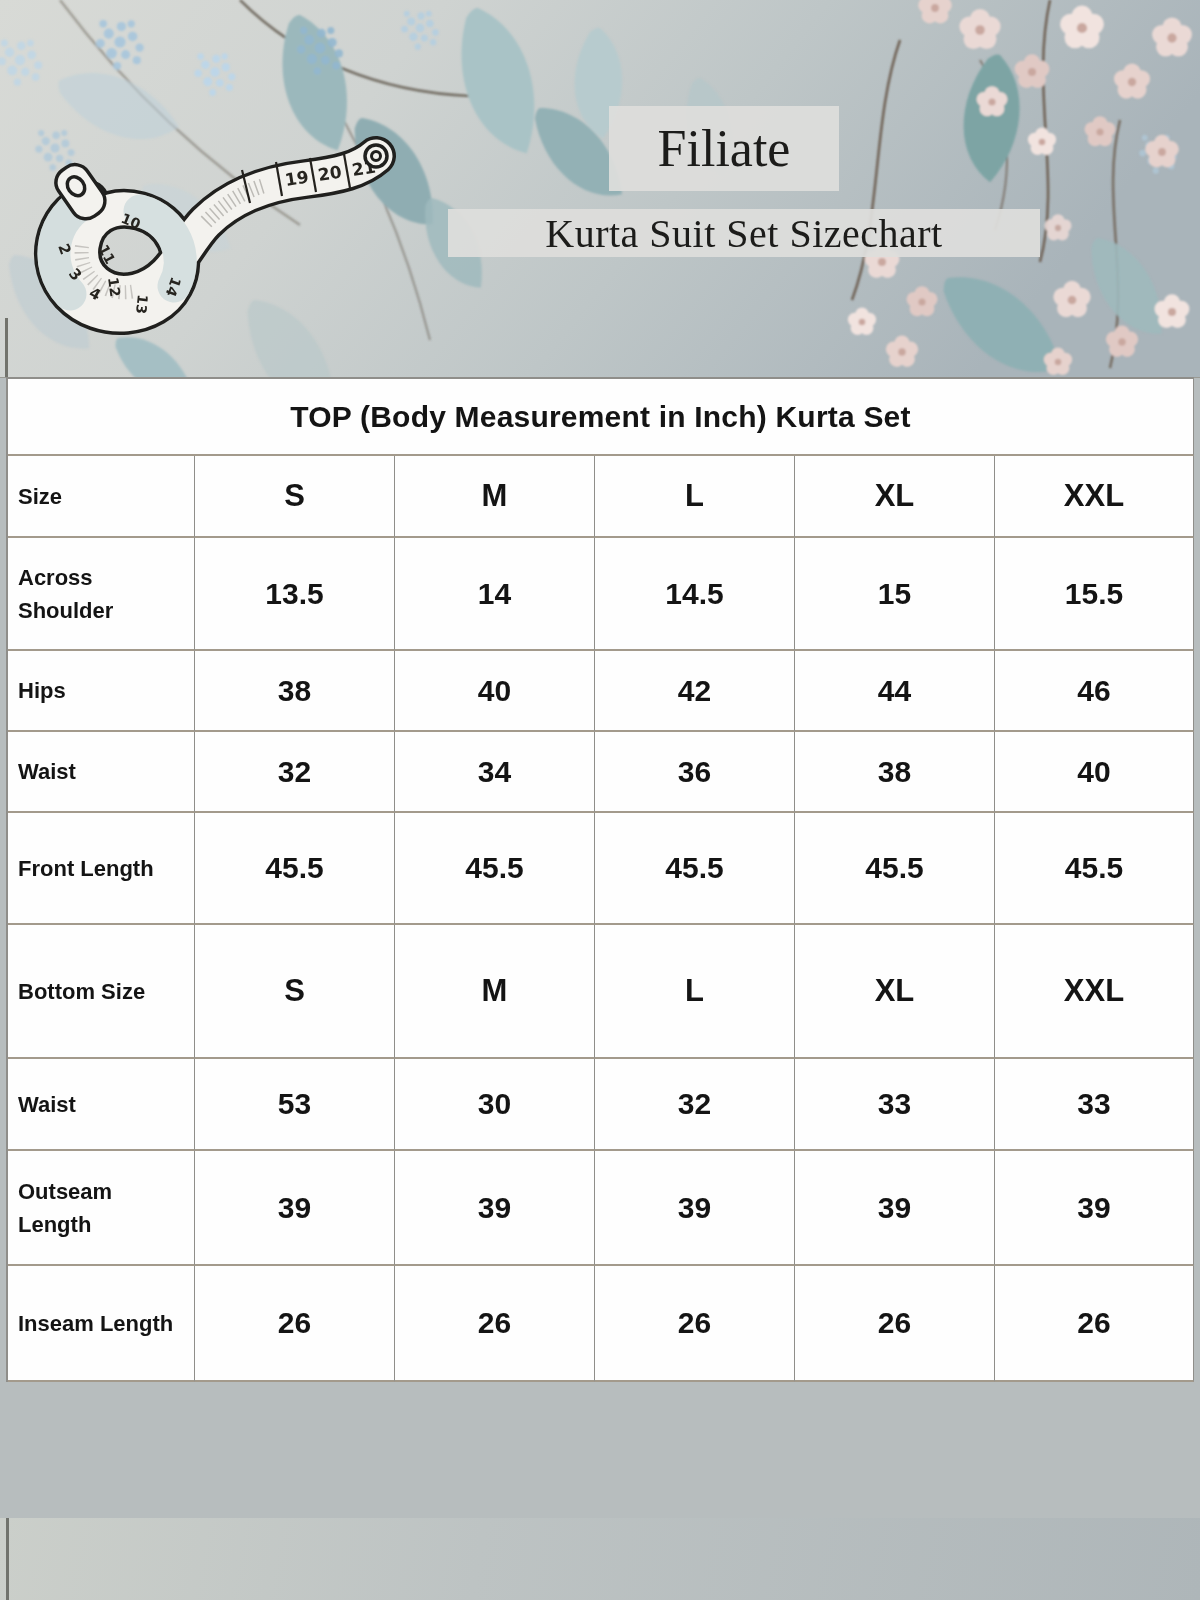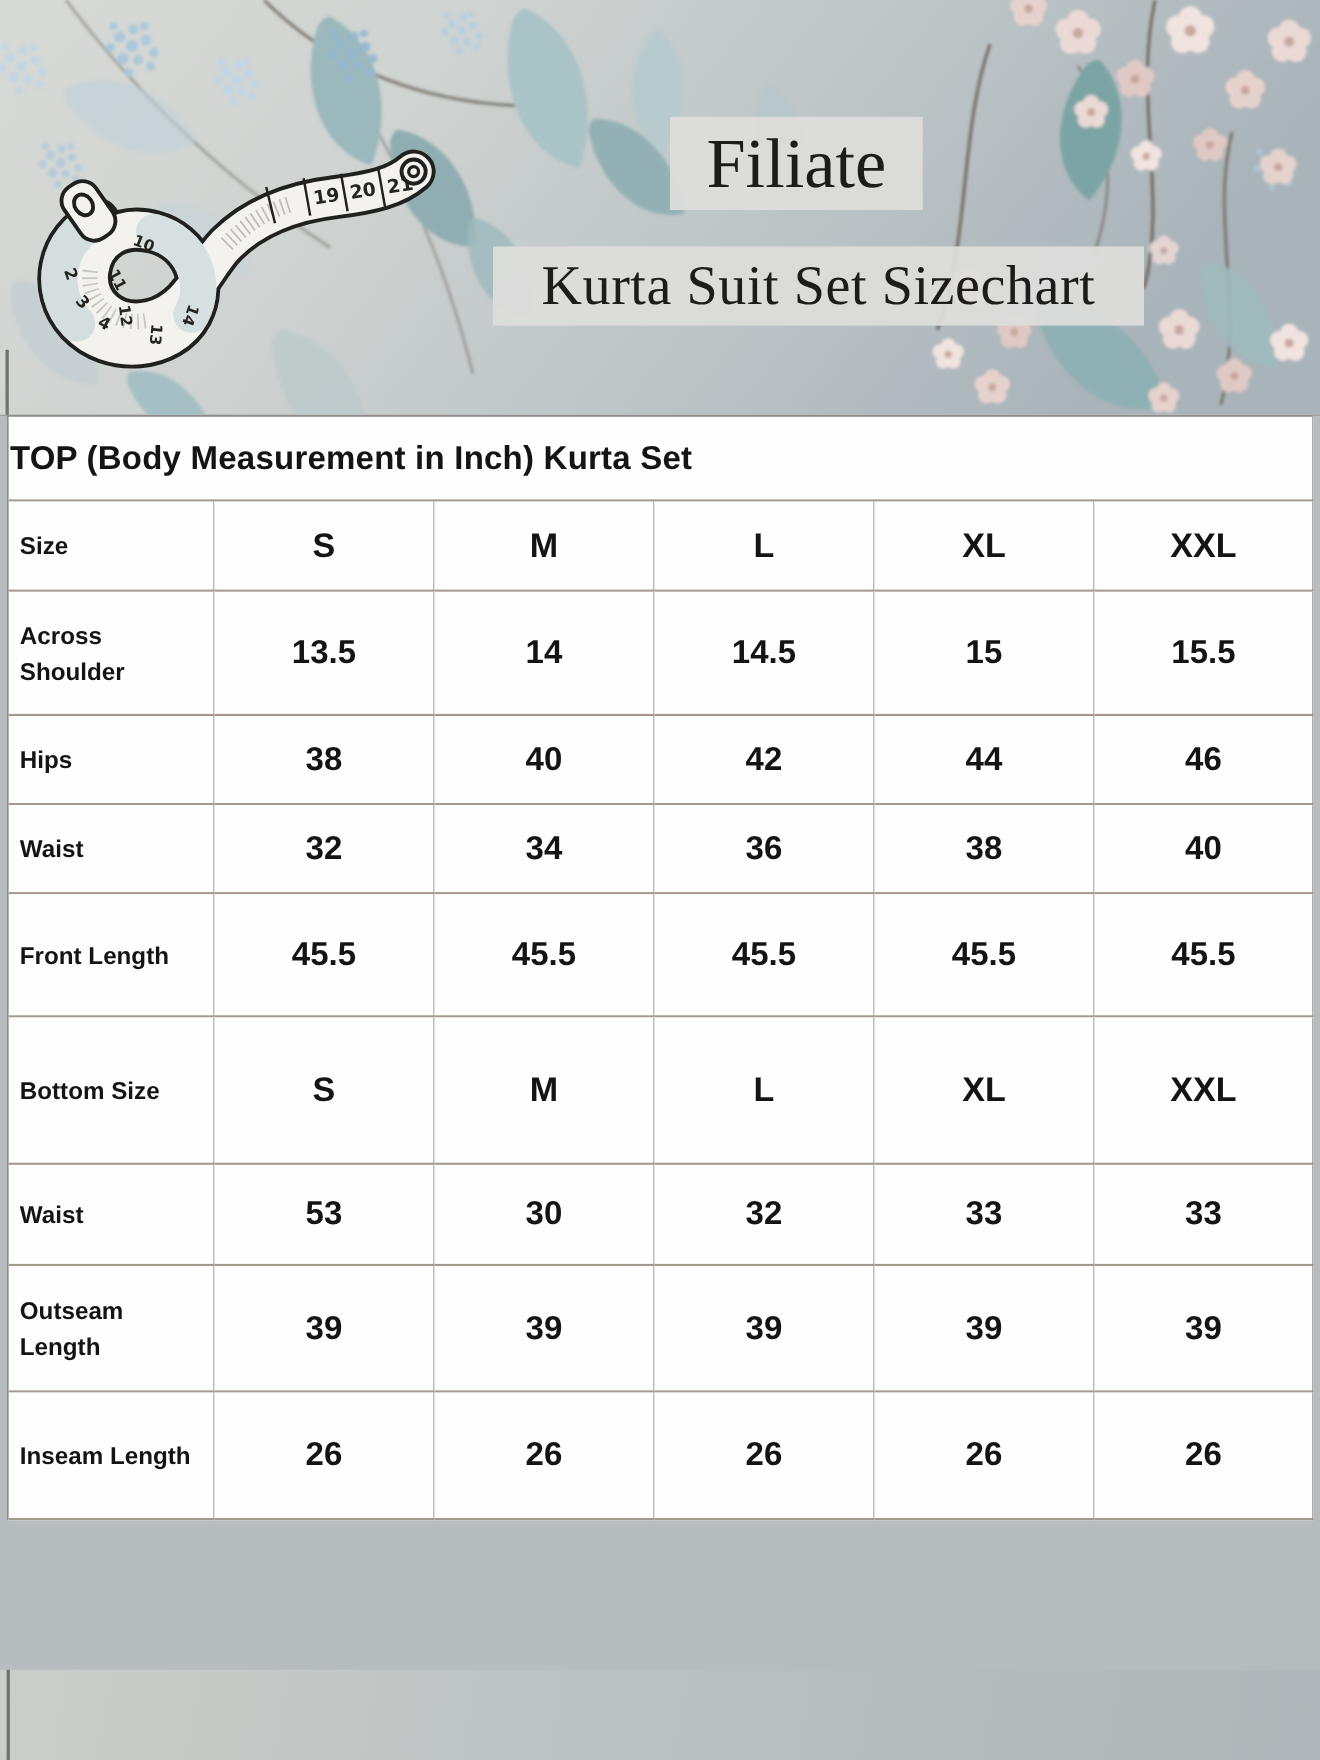--- a/index.html
+++ b/index.html
@@ -9,33 +9,33 @@
     font-family:"Liberation Sans","DejaVu Sans",sans-serif;
   }
   
   .hero{position:absolute;left:0;top:0;width:1200px;height:377px;overflow:hidden;border-bottom:1px solid #9a9a94}
   .hero svg{position:absolute;left:0;top:0}
   .label-box{
     position:absolute;background:rgba(222,222,219,.93);
     display:flex;align-items:center;justify-content:center;
     font-family:"Liberation Serif","DejaVu Serif",serif;color:#1c1c1a;white-space:nowrap;
   }
-  .brand-box{left:609px;top:106px;width:230px;height:85px;font-size:64px}
-  .subtitle-box{left:448px;top:224px;width:592px;height:72px;font-size:51px;letter-spacing:.5px}
+  .brand-box{left:609px;top:106px;width:230px;height:85px;font-size:52px}
+  .subtitle-box{left:448px;top:209px;width:592px;height:48px;font-size:40px;letter-spacing:.5px}
   
   .table-wrap{position:absolute;top:377px;left:6px;width:1188px}
   table{
     border-collapse:separate;border-spacing:0;table-layout:fixed;width:1188px;
     background:#fefefe;border-top:2px solid #8f8e8a;border-left:2px solid #8f8e8a;
   }
   td{
     border-right:1.5px solid #8f8e8a;border-bottom:2px solid #a39a8c;
     vertical-align:middle;color:#141414;overflow:hidden;background:#fefefe;
   }
-  td.section{font-weight:700;font-size:30px;letter-spacing:.2px}
+  td.section{font-weight:700;font-size:30px;text-align:center;letter-spacing:.2px}
   td.lbl{font-weight:700;font-size:22px;text-align:left;padding:0 6px 0 10px;line-height:1.5}
   td.sz{font-weight:700;font-size:31px;text-align:center}
   td.val{font-weight:700;font-size:30px;text-align:center}
   .r1 td{height:73px}.r2 td{height:78px}.r3 td{height:109px}.r4 td{height:77px}
   .r5 td{height:77px}.r6 td{height:77px}.r7 td{height:108px}.r8 td{height:75px}
   .r9 td{height:130px}.r10 td{height:88px}.r11 td{height:111px}.r12 td{height:112px}
   
   .footer{
     position:absolute;left:0;top:1518px;width:1200px;height:82px;
     background:linear-gradient(100deg,#cbcfca 0%,#bdc3c3 40%,#aeb6b9 100%);

